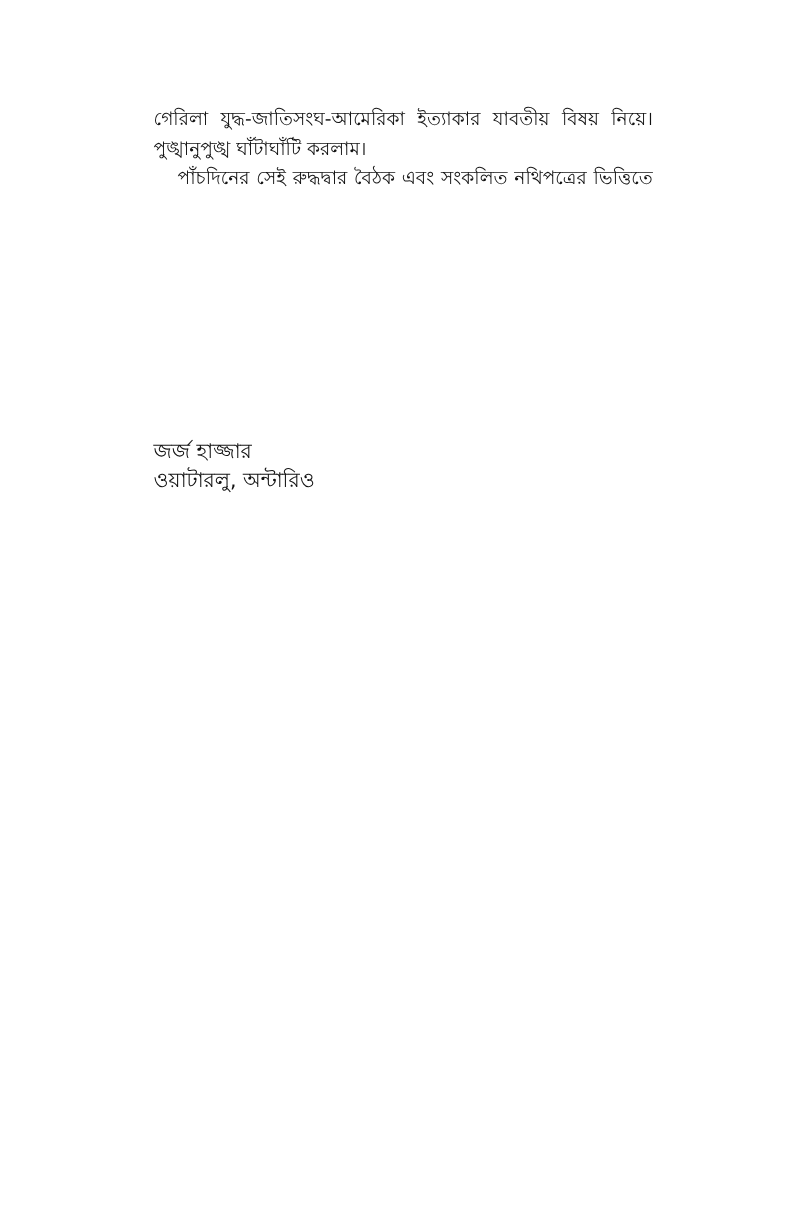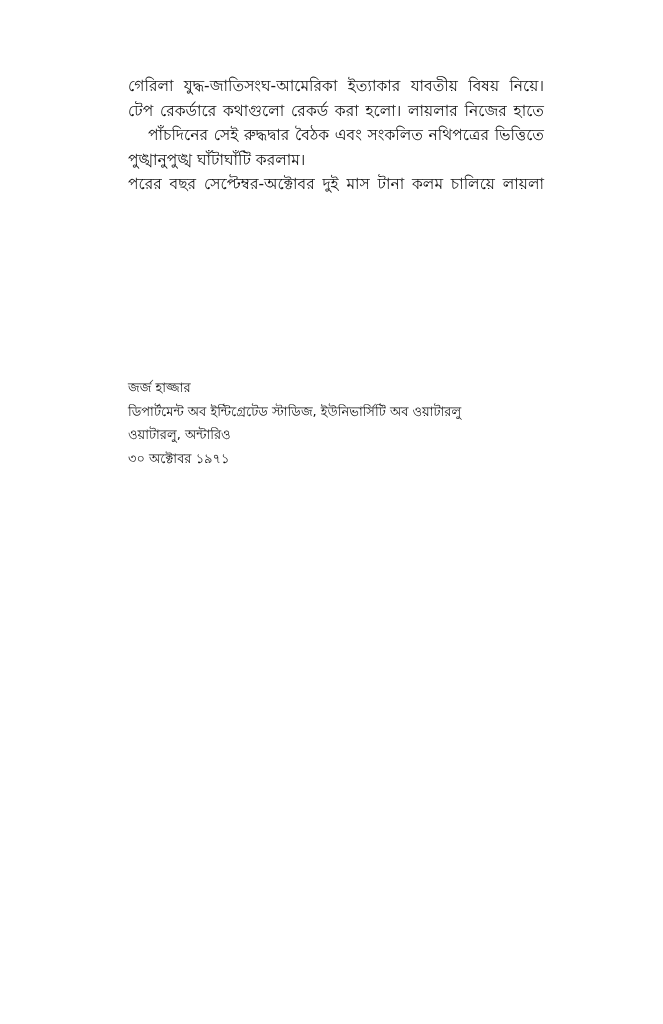--- a/index.html
+++ b/index.html
@@ -18,21 +18,21 @@
     .page {
       position: absolute;
       left: 0; top: 0;
       width: 663px;
       height: 1024px;
       background: #ffffff;
     }
     .body-text {
       position: absolute;
       left: 128px;
-      top: 74px;
+      top: 87px;
       width: 416px;
       font-size: 15.5px;
       line-height: 24.6px;
     }
     .line {
       display: block;
       white-space: nowrap;
       text-align: justify;
       text-align-last: justify;
       height: 24.6px;
@@ -40,44 +40,40 @@
     }
     .line.last {
       text-align-last: left;
     }
     .line.indent {
       padding-left: 20px;
     }
     .signature {
       position: absolute;
       left: 128px;
-      top: 376px;
+      top: 366px;
       width: 420px;
-      font-size: 13px;
+      font-size: 17px;
       line-height: 23.5px;
     }
     .sig-line {
       display: block;
       white-space: nowrap;
       height: 23.5px;
     }
   </style>
 </head>
 <body>
 
 <div class="page">
 
   <div class="body-text">
     <span class="line">গেরিলা যুদ্ধ-জাতিসংঘ-আমেরিকা ইত্যাকার যাবতীয় বিষয় নিয়ে।</span>
-    <span class="line">টেপ রেকর্ডারে কথাগুলো রেকর্ড করা হলো। লায়লার নিজের হাতে</span>
+    <span class="line last">পুঙ্খানুপুঙ্খ ঘাঁটাঘাঁটি করলাম।</span>
     <span class="line indent">পাঁচদিনের সেই রুদ্ধদ্বার বৈঠক এবং সংকলিত নথিপত্রের ভিত্তিতে</span>
-    <span class="line last">পুঙ্খানুপুঙ্খ ঘাঁটাঘাঁটি করলাম।</span>
-    <span class="line">পরের বছর সেপ্টেম্বর-অক্টোবর দুই মাস টানা কলম চালিয়ে লায়লা</span>
   </div>
 
   <div class="signature">
     <span class="sig-line">জর্জ হাজ্জার</span>
-    <span class="sig-line">ডিপার্টমেন্ট অব ইন্টিগ্রেটেড স্টাডিজ, ইউনিভার্সিটি অব ওয়াটারলু</span>
     <span class="sig-line">ওয়াটারলু, অন্টারিও</span>
-    <span class="sig-line">৩০ অক্টোবর ১৯৭১</span>
   </div>
 
 </div>
 
 </body></html>

